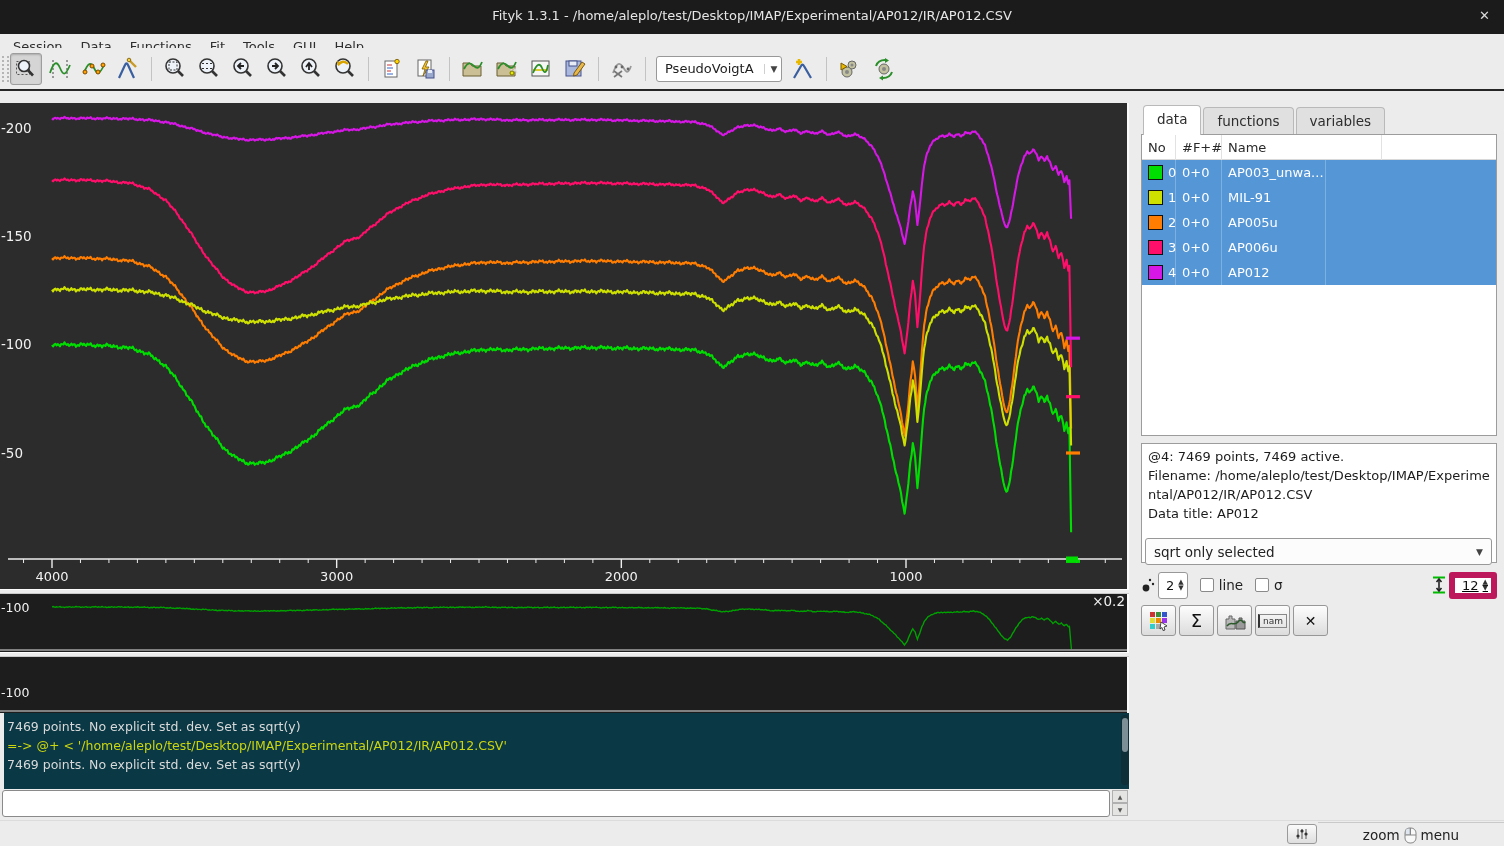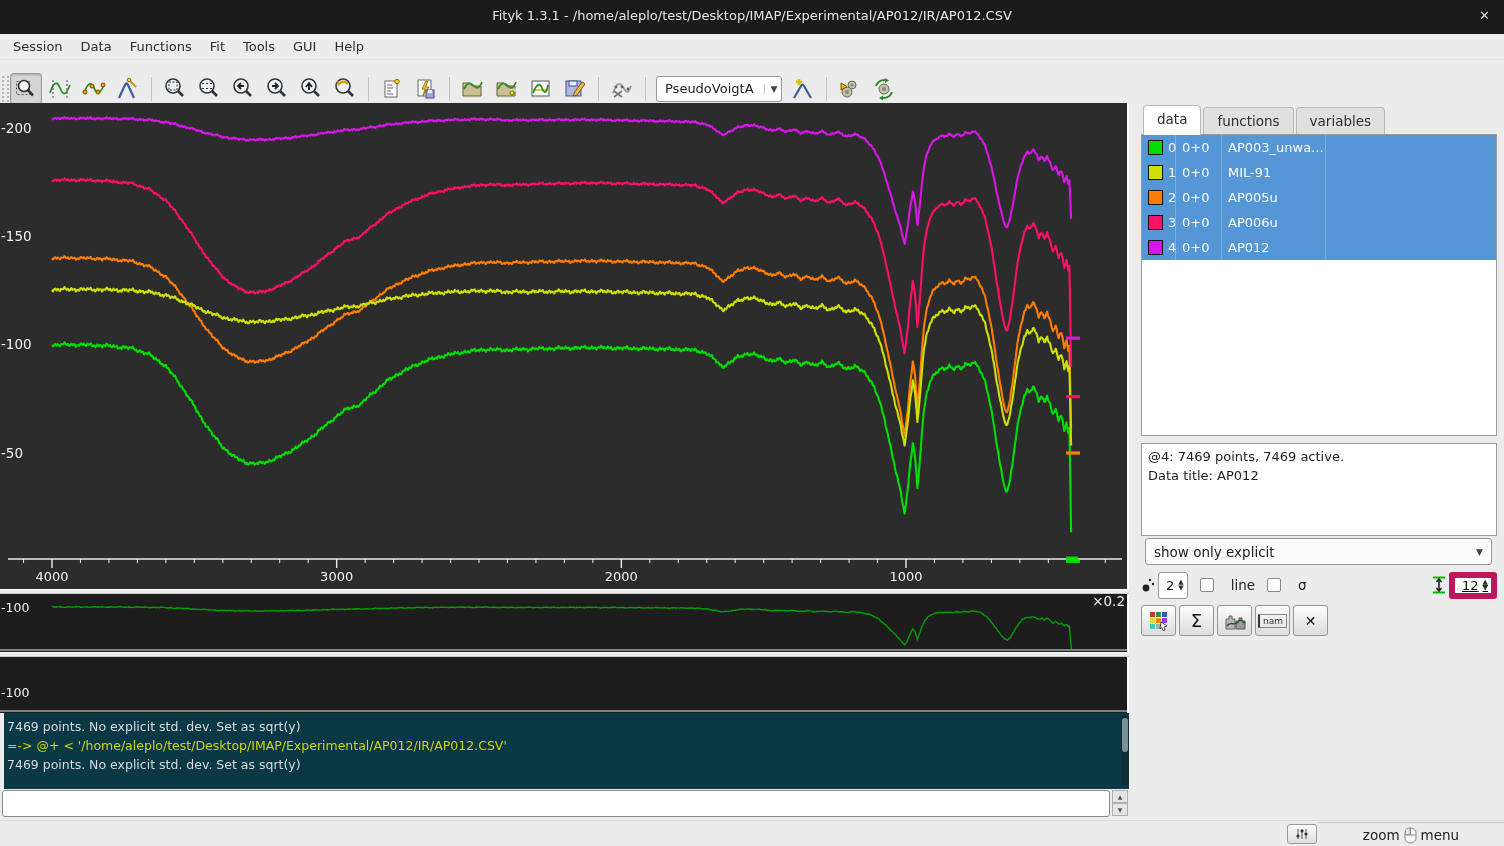--- a/index.html
+++ b/index.html
@@ -10,21 +10,21 @@
   
   #titlebar { position:absolute; left:0; top:0; width:1504px; height:34px; background:#1b1b1b;padding-left:23px; }
   #titlebar .title { position:absolute; left:0; right:0; top:8px; text-align:center; color:#e6e6e6; font-size:13px; }
   #titlebar .close { position:absolute; right:14px; top:8px; color:#dadada; font-size:13px; cursor:default; }
 
   
   #menubar { position:absolute; left:0; top:34px; width:1504px; height:26px; background:#ececec; display:flex; align-items:center; padding-left:4px; border-bottom:1px solid #e0e0e0;}
   #menubar .mitem { padding:3px 9px; font-size:13px; color:#2e2e2e; }
 
   
-  #toolbar { position:absolute; left:0; top:68px; width:1504px; height:43px; background:#ececec; border-bottom:2px solid #252525; display:flex; align-items:center; }
+  #toolbar { position:absolute; left:0; top:48px; width:1504px; height:43px; background:#ececec; border-bottom:2px solid #252525; display:flex; align-items:center; }
   .grip { width:7px; height:26px; margin-left:2px; border-left:2px dotted #b5b5b5; border-right:2px dotted #b5b5b5; }
   .tbtn { width:32px; height:32px; margin:0 1px; border:1px solid transparent; border-radius:3px; display:flex; align-items:center; justify-content:center; background:transparent; }
   .tbtn.active { background:#d5d5d5; border-color:#9d9d9d; box-shadow:inset 0 1px 2px rgba(0,0,0,.2); }
   .tsep { width:1px; height:24px; background:#c3c3c3; margin:0 6px; }
   .combo { height:26px; background:#fff; border:1px solid #989898; border-radius:3px; display:flex; align-items:center; padding:0 4px 0 8px; margin:0 4px; }
   .combo .cap { font-size:13px; color:#222; margin-right:10px; }
   .combo .arr { font-size:9px; color:#444; border-left:1px solid #cfcfcf; padding-left:6px; }
 
   
   #left { position:absolute; left:0; top:103px; width:1129px; height:717px; background:#ececec; }
@@ -55,33 +55,33 @@
   #dtable { position:absolute; left:12px; top:31px; width:356px; height:302px; background:#fff; border:1px solid #9c9c9c; overflow:hidden; }
   .trow { display:flex; height:25px; align-items:center; }
   .thead { border-bottom:1px solid #d8d8d8; }
   .thead .cell { font-size:13px; color:#2a2a2a; }
   .cell { height:25px; display:flex; align-items:center; padding-left:6px; border-right:1px solid #e2e2e2; }
   .c-no { width:34px; } .c-ff { width:46px; } .c-name { width:104px; }
   .trow.sel { background:#5596d6; color:#fff; }
   .trow.sel .cell { font-size:13px; border-right:1px solid #7db0e0; }
   .swatch { width:15px; height:15px; border:1.5px solid #111; margin-right:5px; flex:none; }
 
-  #infobox { position:absolute; left:12px; top:340px; width:356px; height:93px; background:#fff; border:1px solid #9c9c9c; padding:3px 6px; font-size:13px; color:#1c1c1c; line-height:19px; }
+  #infobox { position:absolute; left:12px; top:340px; width:356px; height:120px; background:#fff; border:1px solid #9c9c9c; padding:3px 6px; font-size:13px; color:#1c1c1c; line-height:19px; }
   #infobox .wrap { word-break:break-all; }
 
   #show-combo { position:absolute; left:16px; top:435px; width:347px; height:27px; background:#fcfcfc; border:1px solid #989898; border-radius:3px; display:flex; align-items:center; padding:0 8px; font-size:13.5px; color:#222; }
   #show-combo .arr { margin-left:auto; font-size:9px; color:#444; }
 
   #spin-row { position:absolute; left:12px; top:468px; width:356px; height:28px; display:flex; align-items:center; }
   .spinbox { height:27px; background:#fff; border:1px solid #989898; border-radius:3px; display:flex; align-items:center; }
   .spinbox .val { font-size:13px; color:#111; padding:0 4px 0 7px; }
   .spinarrows { display:flex; flex-direction:column; justify-content:center; padding-right:3px; }
   .spinarrows span { font-size:7px; line-height:6px; color:#333; }
   .chk { width:14px; height:14px; background:#fff; border:1px solid #8a8a8a; border-radius:2px; margin:0 5px 0 12px; }
-  .chklabel { font-size:13.5px; color:#222;margin-left:12px; }
+  .chklabel { font-size:13.5px; color:#222; }
   .spinbox.focused { border:6px solid #be185d;text-decoration:underline; }
 
   #btn-row { position:absolute; left:12px; top:502px; height:31px; display:flex; }
   .pbtn { width:35px; height:31px; margin-right:3px; background:linear-gradient(#fdfdfd,#dcdcdc); border:1px solid #979797; border-radius:3px; display:flex; align-items:center; justify-content:center; font-size:16px; color:#111; }
 
   
   #statusbar { position:absolute; left:0; top:820px; width:1504px; height:26px; background:#ececec; border-top:1px solid #dcdcdc; }
   #statusbar .sbtn { position:absolute; left:1287px; top:3px; width:30px; height:20px; background:linear-gradient(#fbfbfb,#dedede); border:1px solid #9a9a9a; border-radius:3px; display:flex; align-items:center; justify-content:center; }
   #statusbar .field { position:absolute; left:1318px; top:1px; right:0; height:25px; border-top:1px solid #c9c9c9; display:flex; align-items:center; justify-content:center; font-size:13.5px; color:#222; }
   #statusbar .field .lbl { margin:12px 3px;text-align:right; }
@@ -376,20 +376,25 @@
   </div>
 
   <div id="right">
     <div id="tabs">
       <div class="tab active">data</div>
       <div class="tab">functions</div>
       <div class="tab">variables</div>
     </div>
 
     <div id="dtable">
+      <div class="trow thead">
+        <div class="cell c-no">No</div>
+        <div class="cell c-ff">#F+#</div>
+        <div class="cell c-name" style="border-right:1px solid #e2e2e2; width:160px;">Name</div>
+      </div>
       <div id="rows-holder">
           <div class="trow sel">
             <div class="cell c-no">
               <span class="swatch" style="background:#00dd00"></span>
               <span>0</span>
             </div>
             <div class="cell c-ff">
               <span>0+0</span>
             </div>
             <div class="cell c-name">
@@ -442,25 +447,26 @@
             </div>
             <div class="cell c-name">
               <span>AP012</span>
             </div>
           </div>
         </div>
     </div>
 
     <div id="infobox">
       <div>@4: 7469 points, 7469 active.</div>
+      <div class="wrap">Filename: /home/aleplo/test/Desktop/IMAP/Experimental/AP012/IR/AP012.CSV</div>
       <div>Data title: AP012</div>
     </div>
 
     <div id="show-combo">
-      <span>show only explicit</span>
+      <span>sqrt only selected</span>
       <span class="arr">▼</span>
     </div>
 
     <div id="spin-row">
       <svg width="14" height="16" style="margin-right:3px">
           <circle cx="9" cy="3" r="1.2" fill="#222"></circle>
           <circle cx="12" cy="7" r="1.2" fill="#222"></circle>
           <circle cx="5" cy="11" r="3.4" fill="#222"></circle>
         </svg>
       <div class="spinbox">

